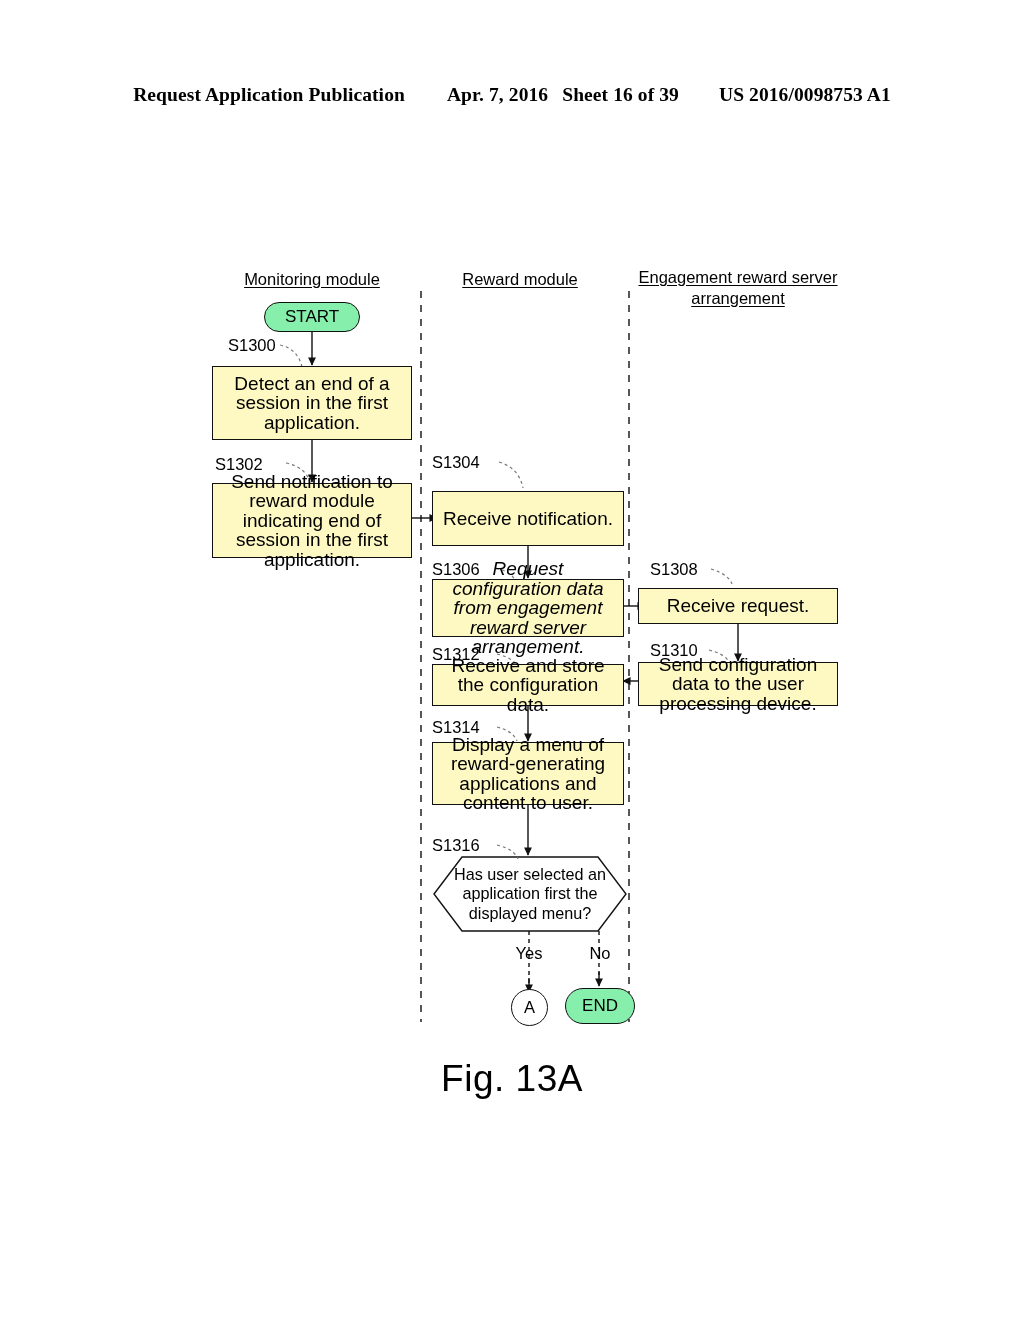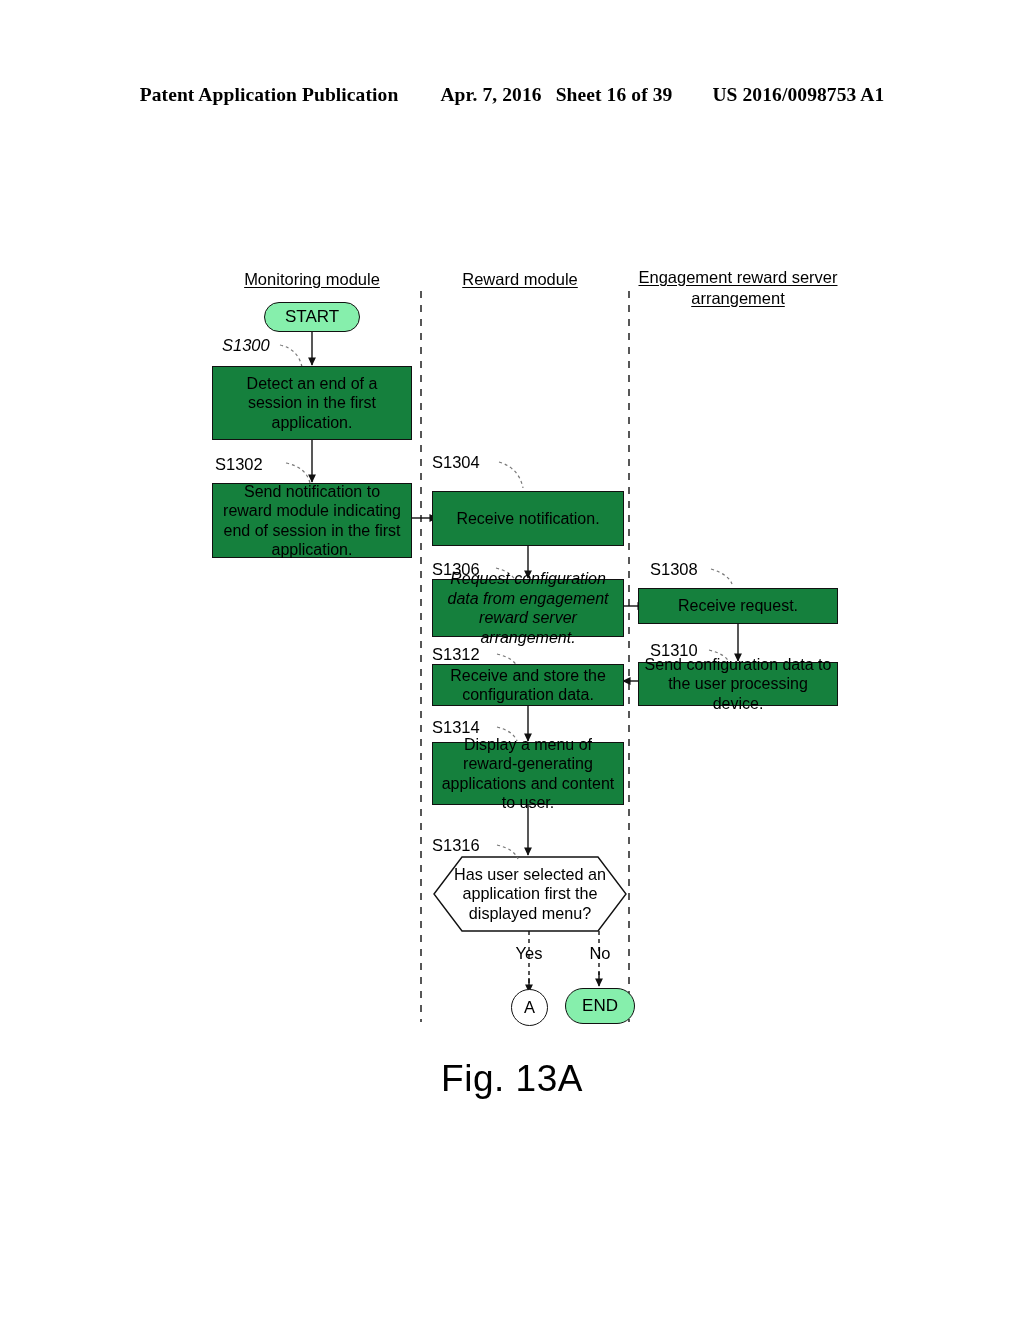--- a/index.html
+++ b/index.html
@@ -66,26 +66,26 @@
     font-size: 16.5px;
     line-height: 19px;
     white-space: nowrap;
   }
 
   
   .proc-box {
     position: absolute;
     box-sizing: border-box;
     border: 1.4px solid #111111;
-    background: #15803d;
-    display: flex;
-    align-items: center;
-    justify-content: center;
-    text-align: center;
-    font-size: 16px;
+    background: #fef9c3;
+    display: flex;
+    align-items: center;
+    justify-content: center;
+    text-align: center;
+    font-size: 19px;
     line-height: 19.5px;
     padding: 2px 5px;
   }
 
   
   .terminator {
     position: absolute;
     box-sizing: border-box;
     border: 1.6px solid #111111;
     border-radius: 999px;
@@ -146,21 +146,21 @@
     width: 1024px;
     text-align: center;
     font-size: 37px;
     letter-spacing: 0.5px;
   }
 </style>
 </head>
 <body>
 
 <div id="patent-header">
-  <span class="hdr-pub">Patent Application Publication</span><span class="hdr-date">Apr. 7, 2016</span><span class="hdr-sheet">Sheet 16 of 39</span><span class="hdr-num">US 2016/0098753 A1</span>
+  <span class="hdr-pub">Request Application Publication</span><span class="hdr-date">Apr. 7, 2016</span><span class="hdr-sheet">Sheet 16 of 39</span><span class="hdr-num">US 2016/0098753 A1</span>
 </div>
 
 <div id="figure">
 
   <svg width="1024" height="1320">
     <defs>
       <marker id="arrowhead" markerWidth="7" markerHeight="7" refX="5.4" refY="3" orient="auto" markerUnits="strokeWidth">
         <path d="M0,0.2 L6,3 L0,5.8 z" fill="#111111"></path>
       </marker>
     </defs>
@@ -205,21 +205,21 @@
     <path d="M497,727 q16,4 20,14" fill="none" stroke="#777777" stroke-width="1.2" stroke-dasharray="3 3"></path>
     <path d="M497,845 q17,4 21,14" fill="none" stroke="#777777" stroke-width="1.2" stroke-dasharray="3 3"></path>
   </svg>
 
   <div class="lane-title" id="lane-title-monitoring">Monitoring module</div>
   <div class="lane-title" id="lane-title-reward">Reward module</div>
   <div class="lane-title" id="lane-title-server">Engagement reward server arrangement</div>
 
   <div class="terminator" id="term-start" style="left:264px; top:302px; width:96px; height:30px;">START</div>
 
-  <div class="step-num" style="left:222px; top:336px;font-style:italic;">S1300</div>
+  <div class="step-num" style="left:228px; top:336px;">S1300</div>
   <div class="proc-box" id="box-s1300" style="left:212px; top:366px; width:200px; height:74px;">Detect an end of a session in the first application.</div>
 
   <div class="step-num" style="left:215px; top:455px;">S1302</div>
   <div class="proc-box" id="box-s1302" style="left:212px; top:483px; width:200px; height:75px;">Send notification to reward module indicating end of session in the first application.</div>
 
   <div class="step-num" style="left:432px; top:453px;">S1304</div>
   <div class="proc-box" id="box-s1304" style="left:432px; top:491px; width:192px; height:55px;">Receive notification.</div>
 
   <div class="step-num" style="left:432px; top:560px;">S1306</div>
   <div class="proc-box" id="box-s1306" style="left:432px; top:579px; width:192px; height:58px;font-style:italic;">Request configuration data from engagement reward server arrangement.</div>

